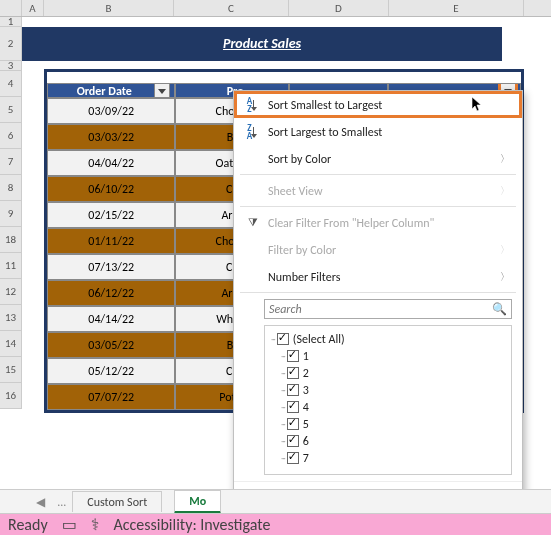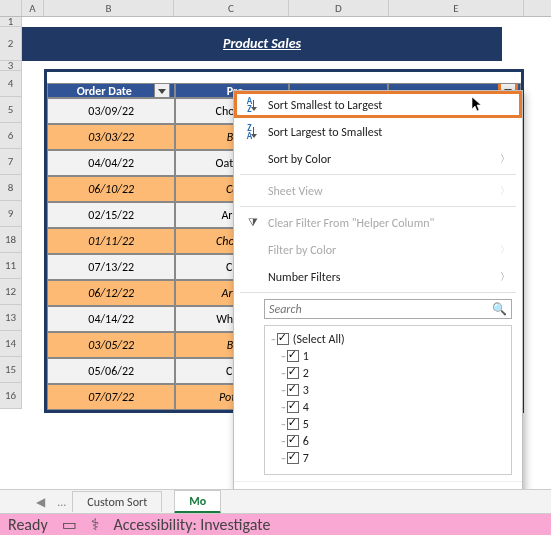--- a/index.html
+++ b/index.html
@@ -19,21 +19,21 @@
 
 
 .banner { position: absolute; left: 22px; top: 27px; width: 480px; height: 34px; background: #203864; color: #fff; font-weight: bold; font-style: italic; text-decoration: underline; font-size: 14px; text-align: center; line-height: 34px; }
 
 
 .tbl { position: absolute; left: 44px; top: 69px; width: 480px; border: 3px solid #203864; }
 .trow { display: flex; height: 26px; }
 .th, .td { border: 1px solid #888; display: flex; align-items: center; justify-content: center; font-size: 12px; overflow: hidden; white-space: nowrap; }
 .th { background: #305496; color: #fff; font-weight: bold; position: relative; margin-top: 11px; }
 .td { background: #f2f2f2; color: #000; }
-.trow.alt .td { background: #fdba74; font-style: italic; }
+.trow.alt .td { background: #a16207; }
 .c-b { width: 130px; } .c-c { width: 115px; } .c-d { width: 100px; } .c-e { width: 135px; }
 .th .faux-text { text-align: center; flex: 1; padding-left: 6px; }
 .filter-btn { width: 16px; height: 16px; background: #f0f0f0; border: 1px solid #888; margin-right: 4px; position: relative; }
 .filter-btn::after { content: ""; position: absolute; left: 3px; top: 5px; border-left: 4px solid transparent; border-right: 4px solid transparent; border-top: 5px solid #444; }
 
 
 .hl { outline: 3px solid #e77b2f; outline-offset: -1px; }
 
 
 .menu { position: absolute; left: 233px; top: 90px; width: 290px; background: #fff; border: 1px solid #c0c0c0; box-shadow: 2px 3px 8px rgba(0,0,0,0.3); font-size: 12px; }
@@ -179,21 +179,21 @@
       <div class="td c-d"></div>
       <div class="td c-e"></div>
     </div>
   <div class="trow alt">
       <div class="td c-b">03/05/22</div>
       <div class="td c-c">Br</div>
       <div class="td c-d"></div>
       <div class="td c-e"></div>
     </div>
   <div class="trow">
-      <div class="td c-b">05/06/22</div>
+      <div class="td c-b">05/12/22</div>
       <div class="td c-c">Ca</div>
       <div class="td c-d"></div>
       <div class="td c-e"></div>
     </div>
   <div class="trow alt">
       <div class="td c-b">07/07/22</div>
       <div class="td c-c">Potat</div>
       <div class="td c-d"></div>
       <div class="td c-e"></div>
     </div>

